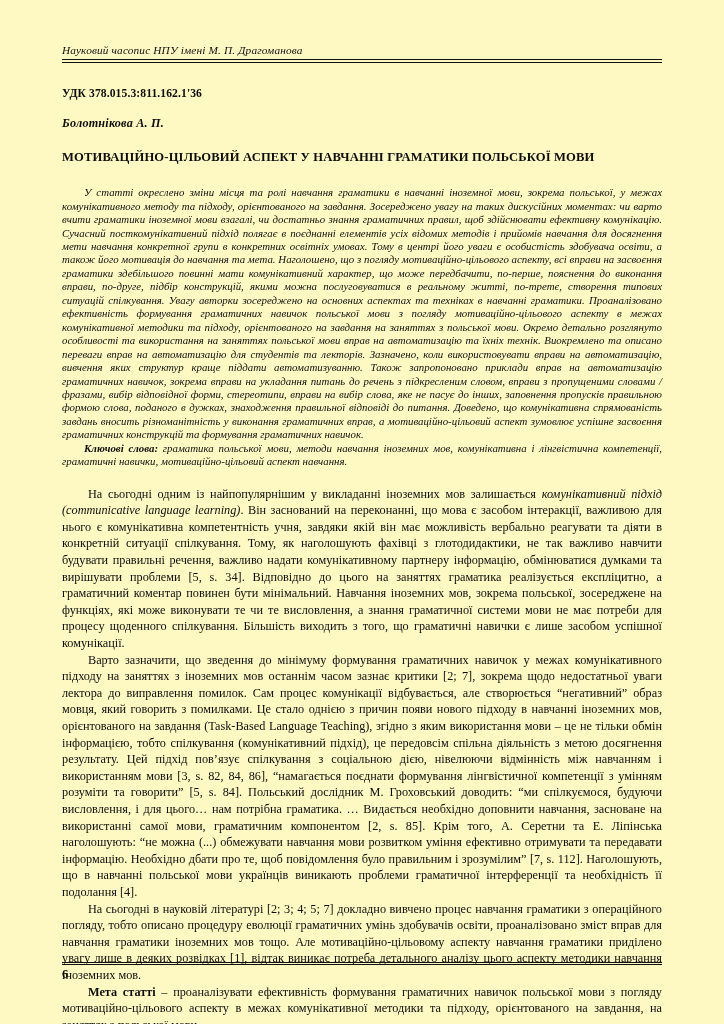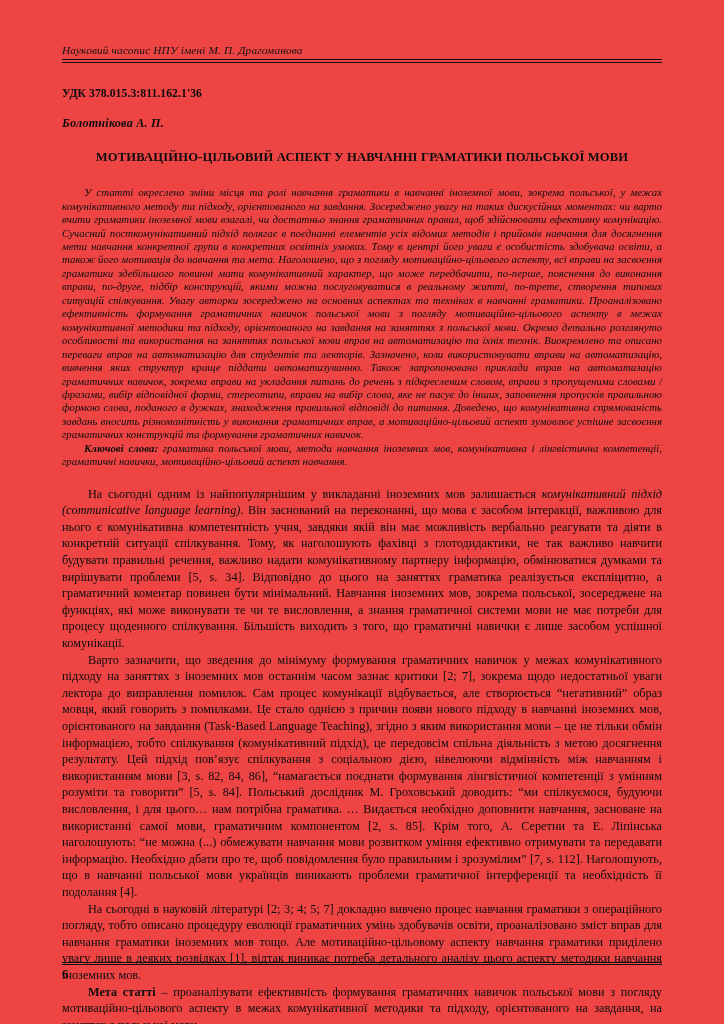--- a/index.html
+++ b/index.html
@@ -10,21 +10,21 @@
   }
   body {
     font-family: "Liberation Serif", "DejaVu Serif", serif;
     color: #0d0d0d;
   }
   .page {
     position: relative;
     width: 724px;
     height: 1024px;
     margin: 0 auto;
-    background: #ef4444;
+    background: #fef9c3;
     box-sizing: border-box;
     padding: 0;
     overflow: hidden;
   }
   .content {
     position: absolute;
     left: 62px;
     top: 0;
     width: 600px;
   }
@@ -63,21 +63,21 @@
     text-align: left;
     font-style: italic;
     font-weight: bold;
     font-size: 12.2px;
     letter-spacing: 0.2px;
   }
 
   
   .article-title {
     margin-top: 18px;
-    text-align: center;
+    text-align: left;
     font-weight: bold;
     font-size: 12.6px;
     letter-spacing: 0.15px;
     line-height: 16px;
   }
 
   
   .abstract {
     margin-top: 21px;
     font-style: italic;

